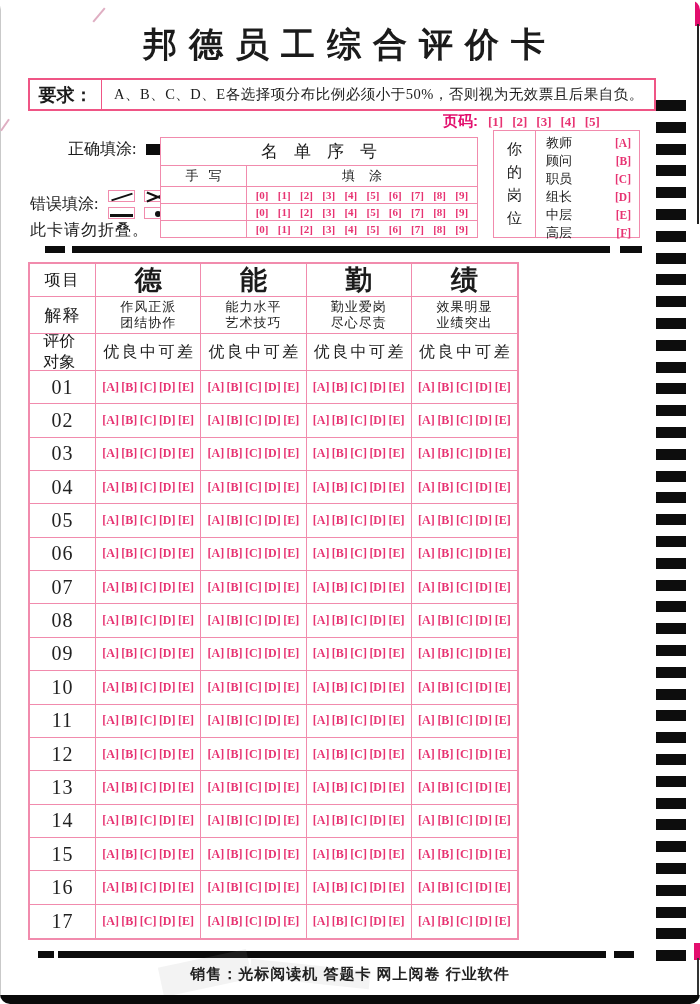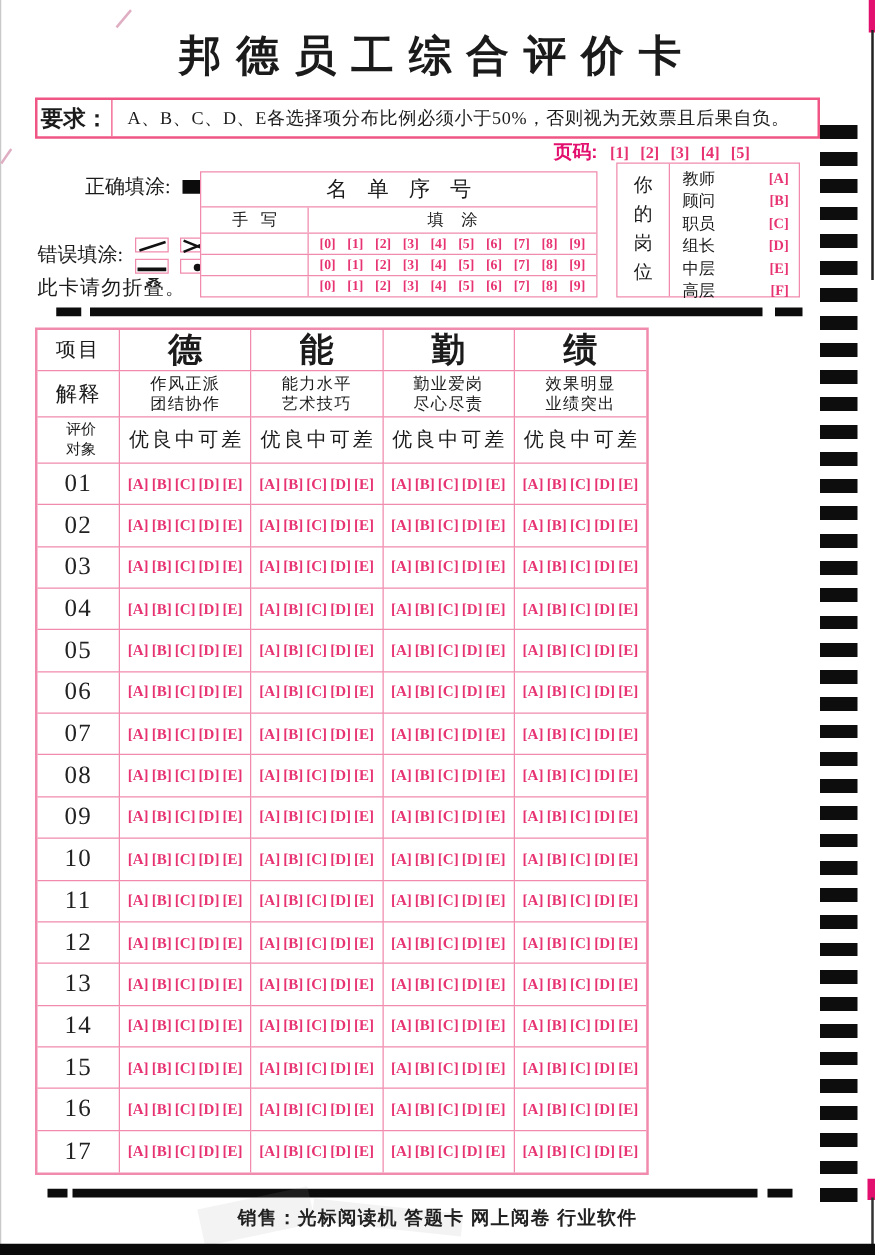--- a/index.html
+++ b/index.html
@@ -3,21 +3,21 @@
 <meta charset="utf-8">
 <style>
   :root{
     --pink-line:#f18bad;
     --pink-text:#e73372;
     --magenta:#e30f6e;
     --ink:#1b1b1b;
   }
   *{box-sizing:border-box;margin:0;padding:0;}
   body{background:#ffffff;font-family:"Liberation Serif","DejaVu Serif",serif;}
-  #sheet{position:relative;width:700px;height:1004px;background:#ffffff;overflow:hidden;}
+  #sheet{position:relative;width:700px;height:1004px;background:#ffffff;overflow:hidden;border-radius:10px;}
 
   
   .edge-left{position:absolute;left:0;top:0;width:1px;height:1004px;background:#c9c9c9;}
   .edge-bottom{position:absolute;left:0;top:995px;width:700px;height:9px;background:#0a0a0a;}
   .edge-right-line{position:absolute;left:697px;top:24px;width:2px;height:200px;background:#222;}
   .edge-right-line2{position:absolute;left:697px;top:958px;width:2px;height:38px;background:#333;}
   .magenta-strip-top{position:absolute;left:695px;top:0;width:5px;height:26px;background:var(--magenta);}
   .magenta-strip-bottom{position:absolute;left:694px;top:943px;width:6px;height:17px;background:var(--magenta);}
   .scratch{position:absolute;background:#dfaec2;}
   .scratch1{left:98px;top:6px;width:2px;height:18px;transform:rotate(40deg);}
@@ -30,21 +30,21 @@
   .timing-marks{position:absolute;left:656px;top:100px;width:30px;height:863px;
     background:repeating-linear-gradient(to bottom,#0d0d0d 0 11px,transparent 11px 21.8px);}
 
   
   .title{position:absolute;left:0;top:22px;width:700px;text-align:center;
     font-size:34px;letter-spacing:12px;color:var(--ink);font-weight:600;}
 
   
   .req-box{position:absolute;left:28px;top:78px;width:628px;height:33px;
     border:2px solid #ef5585;display:flex;align-items:stretch;background:#fff;}
-  .req-label{width:60px;display:flex;align-items:center;justify-content:center;
+  .req-label{width:72px;display:flex;align-items:center;justify-content:center;
     font-size:18px;font-weight:700;color:var(--ink);border-right:1px solid #ef5585;}
   .req-text{flex:1;display:flex;align-items:center;padding-left:12px;
     font-size:14.5px;color:var(--ink);letter-spacing:.5px;}
 
   
   .pagecode{position:absolute;left:443px;top:112px;display:flex;align-items:center;gap:10px;}
   .pagecode-label{font-family:"Liberation Sans",sans-serif;font-weight:700;font-size:15px;color:var(--magenta);}
   .pagecode-opts{display:flex;gap:9px;}
   .pagecode-opts span{color:var(--pink-text);font-size:13px;font-weight:700;}
 
@@ -107,21 +107,21 @@
     grid-template-columns:66px 1fr 1fr 1fr 1fr;
     grid-template-rows:33px 37px 37px repeat(17,1fr);background:#fff;}
   .cell{border-right:1px solid var(--pink-line);border-bottom:1px solid var(--pink-line);
     display:flex;align-items:center;justify-content:center;overflow:hidden;}
   .cell.no-r{border-right:none;}
   .cell.no-b{border-bottom:none;}
   .hdr-item{font-size:16px;color:var(--ink);letter-spacing:2px;}
   .hdr-cat{font-size:27px;color:var(--ink);font-weight:600;}
   .hdr-explain-label{font-size:17px;color:var(--ink);letter-spacing:1px;}
   .hdr-explain{flex-direction:column;line-height:1.25;font-size:13px;color:var(--ink);letter-spacing:1px;}
-  .hdr-target{font-size:12px;color:var(--ink);text-align:right;line-height:1.3;}
+  .hdr-target{font-size:16px;color:var(--ink);text-align:left;line-height:1.3;}
   .hdr-target .vtext{width:2.4em;word-break:break-all;}
   .grades{justify-content:space-around;padding:0 6px;}
   .grades span{font-size:16px;color:var(--ink);}
   .rownum{font-size:20px;color:#222;letter-spacing:1px;}
   .bubbles{justify-content:space-around;padding:0 5px;}
   .bubbles span{font-size:12px;font-weight:700;color:var(--pink-text);white-space:nowrap;}
 
   
   .footer-text{position:absolute;left:0;top:965px;width:700px;text-align:center;
     font-family:"Liberation Sans","DejaVu Sans",sans-serif;

